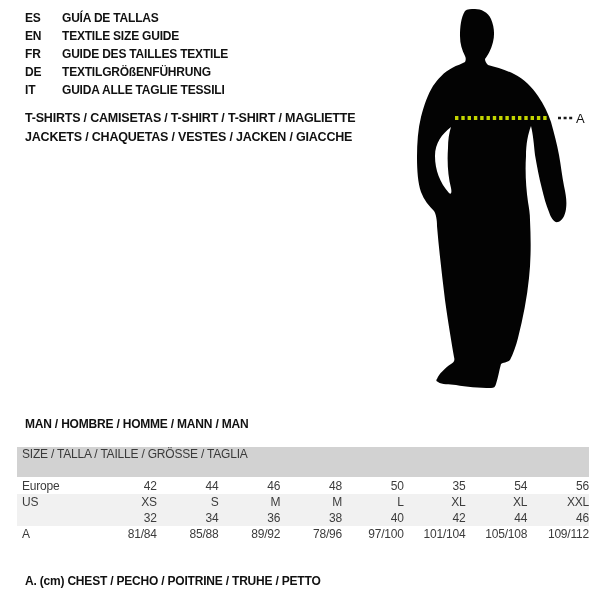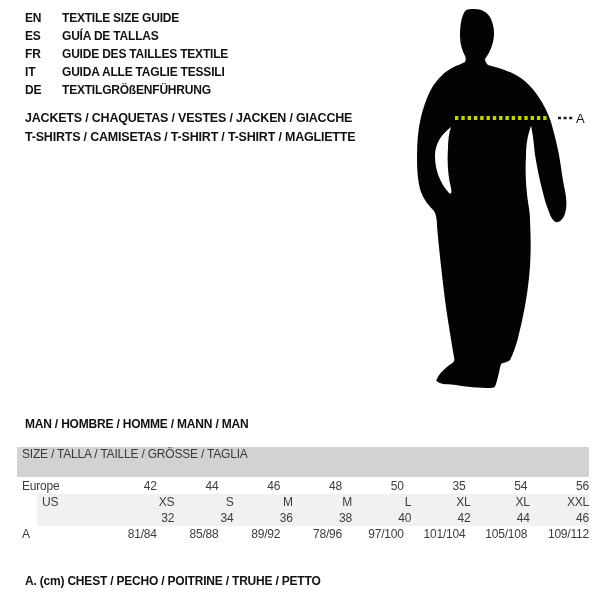--- a/index.html
+++ b/index.html
@@ -23,56 +23,56 @@
                    font-size:12px; letter-spacing:-0.2px; }
   
   .size-table { position:absolute; left:17px; top:447px; width:572px;
                 font-size:12px; color:#3c3c3c; letter-spacing:-0.2px; }
   .thead { background:#d2d2d2; height:30px; line-height:15px; padding-left:5px;
            color:#3a3a3a; margin-bottom:1px; }
   .trow  { display:grid; grid-template-columns:78px repeat(8,1fr);
            height:16px; line-height:17.5px; align-items:center; }
   .trow .rlabel { padding-left:5px; text-align:left; }
   .trow .cell   { text-align:right; }
-  .stripe { background:#f1f1f1;margin-left:20px; }
+  .stripe { background:#f1f1f1; }
   
   .footnote { position:absolute; left:25px; top:548px; font-weight:700;
               font-size:12px; letter-spacing:-0.2px;margin-top:26px; }
 </style>
 </head>
 <body>
 
 <div class="canvas">
 
   <div class="lang-list">
     <div class="lang-row">
+      <span class="lang-code">ES</span>
+      <span>GUÍA DE TALLAS</span>
+    </div>
+    <div class="lang-row">
       <span class="lang-code">EN</span>
       <span>TEXTILE SIZE GUIDE</span>
-    </div>
-    <div class="lang-row">
-      <span class="lang-code">ES</span>
-      <span>GUÍA DE TALLAS</span>
     </div>
     <div class="lang-row">
       <span class="lang-code">FR</span>
       <span>GUIDE DES TAILLES TEXTILE</span>
     </div>
     <div class="lang-row">
+      <span class="lang-code">DE</span>
+      <span>TEXTILGRÖßENFÜHRUNG</span>
+    </div>
+    <div class="lang-row">
       <span class="lang-code">IT</span>
       <span>GUIDA ALLE TAGLIE TESSILI</span>
-    </div>
-    <div class="lang-row">
-      <span class="lang-code">DE</span>
-      <span>TEXTILGRÖßENFÜHRUNG</span>
     </div>
   </div>
 
   <div class="categories">
+    <div>T-SHIRTS / CAMISETAS / T-SHIRT / T-SHIRT / MAGLIETTE</div>
     <div>JACKETS / CHAQUETAS / VESTES / JACKEN / GIACCHE</div>
-    <div>T-SHIRTS / CAMISETAS / T-SHIRT / T-SHIRT / MAGLIETTE</div>
   </div>
 
   <svg class="figure-svg" width="185" height="400" viewBox="0 0 185 400">
     <path fill="#030303" fill-rule="evenodd" d="M58 9
              C64 9 71 12 74 19 C77 26 78 34 76 42 C74 50 71 55 68 59
              C68 61 69 63 71 65 C79 67 89 70 97 74 C107 79 115 87 121 96
              C127 105 131 113 134 122 C137 133 140 144 142 155
              C144 166 145 176 147 186 C149 195 150 202 149 209
              C148 216 145 221 141 222 C137 223 134 218 132 212
              C129 205 127 197 125 189 C122 178 120 166 118 155

